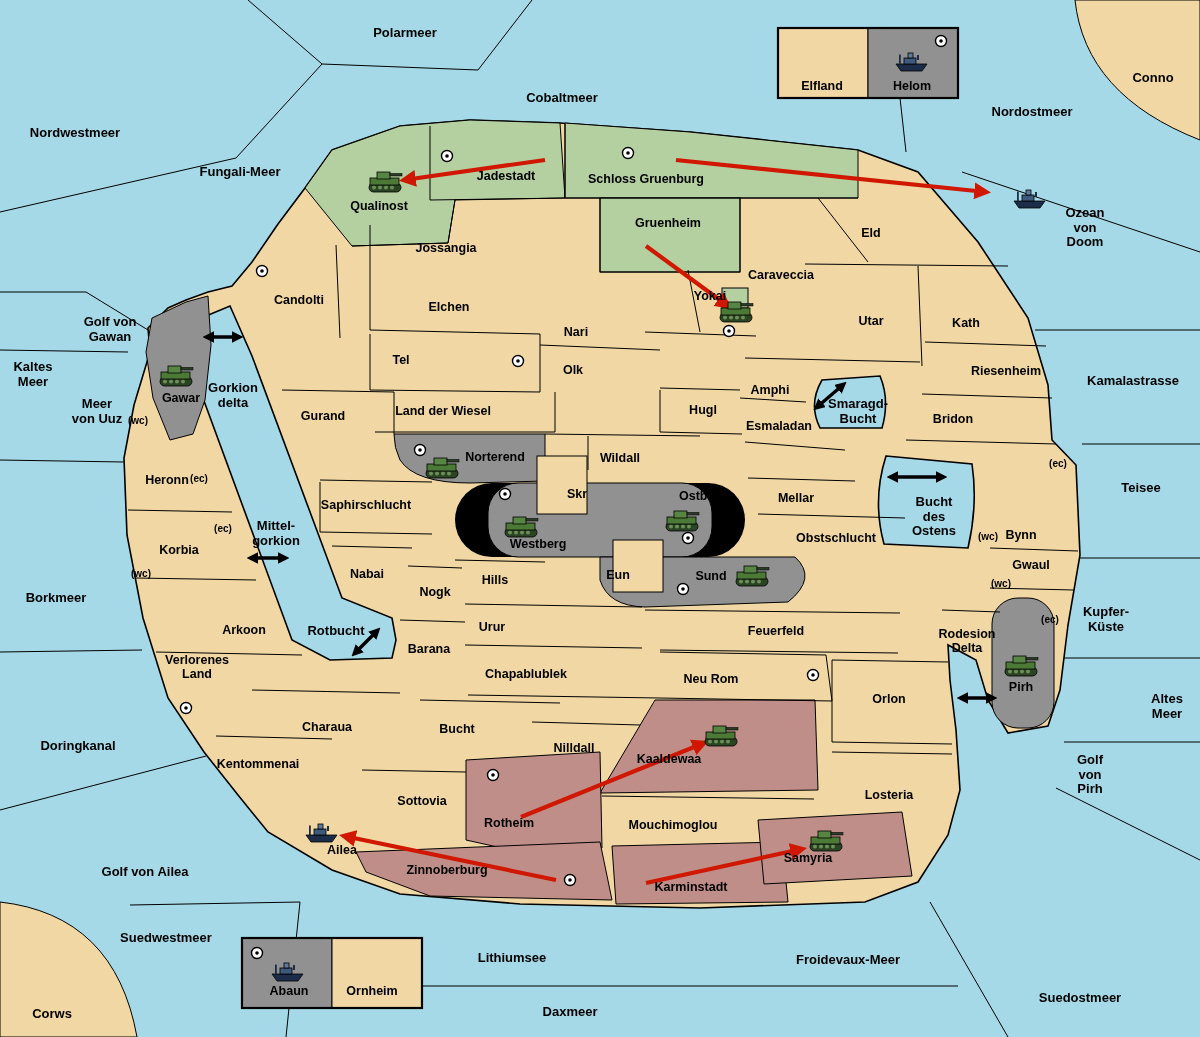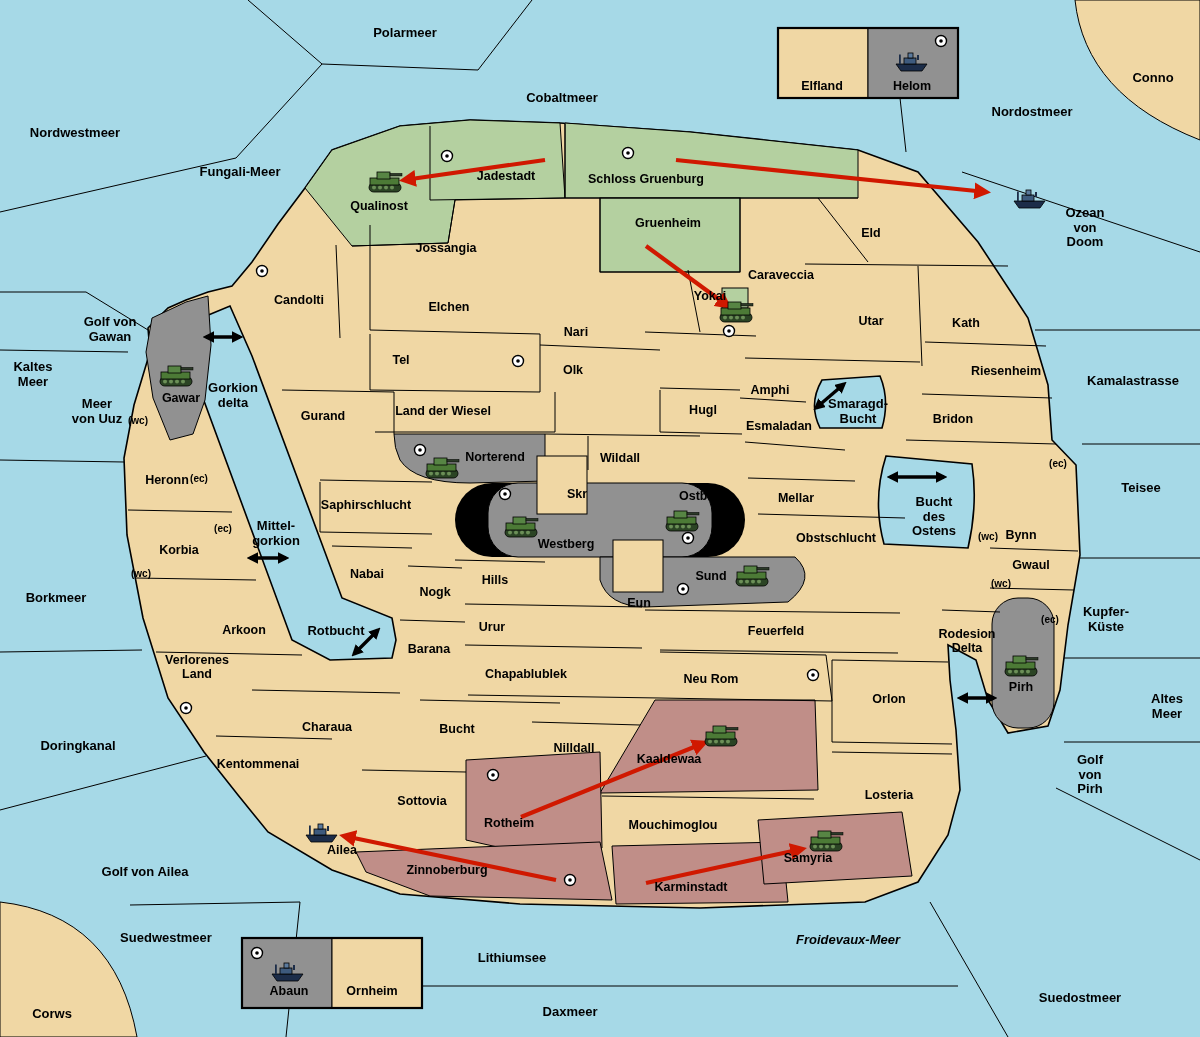--- a/index.html
+++ b/index.html
@@ -321,21 +321,21 @@
       <div class="lbl sea" style="left: 1141px; top: 488px;">Teisee</div>
       <div class="lbl sea" style="left: 56px; top: 598px;">Borkmeer</div>
       <div class="lbl sea" style="left: 1106px; top: 620px;">Kupfer-
 Küste</div>
       <div class="lbl sea" style="left: 1167px; top: 707px;">Altes
 Meer</div>
       <div class="lbl sea" style="left: 1090px; top: 775px;">Golf von Pirh</div>
       <div class="lbl sea" style="left: 78px; top: 746px;">Doringkanal</div>
       <div class="lbl sea" style="left: 145px; top: 872px;">Golf von Ailea</div>
       <div class="lbl sea" style="left: 166px; top: 938px;">Suedwestmeer</div>
-      <div class="lbl sea" style="left: 848px; top: 940px; font-style: italic;">Froidevaux-Meer</div>
+      <div class="lbl sea" style="left: 848px; top: 960px;">Froidevaux-Meer</div>
       <div class="lbl sea" style="left: 512px; top: 958px;">Lithiumsee</div>
       <div class="lbl sea" style="left: 570px; top: 1012px;">Daxmeer</div>
       <div class="lbl sea" style="left: 1080px; top: 998px;">Suedostmeer</div>
       <div class="lbl sea" style="left: 52px; top: 1014px;">Corws</div>
       <div class="lbl sea" style="left: 858px; top: 412px;">Smaragd-
 Bucht</div>
       <div class="lbl sea" style="left: 934px; top: 517px;">Bucht
 des
 Ostens</div>
       <div class="lbl sea" style="left: 276px; top: 534px;">Mittel-
@@ -364,24 +364,24 @@
       <div class="lbl terr" style="left: 1006px; top: 371px;">Riesenheim</div>
       <div class="lbl terr" style="left: 953px; top: 419px; text-align: center;">Bridon</div>
       <div class="lbl terr" style="left: 443px; top: 411px;">Land der Wiesel</div>
       <div class="lbl terr" style="left: 323px; top: 416px;">Gurand</div>
       <div class="lbl terr" style="left: 495px; top: 457px;">Norterend</div>
       <div class="lbl terr" style="left: 620px; top: 458px;">Wildall</div>
       <div class="lbl terr" style="left: 561px; top: 494px; margin-left: 16px;">Skr</div>
       <div class="lbl terr" style="left: 663px; top: 496px; margin-left: 40px;">Ostberg</div>
       <div class="lbl terr" style="left: 796px; top: 498px;">Mellar</div>
       <div class="lbl terr" style="left: 366px; top: 505px;">Saphirschlucht</div>
-      <div class="lbl terr" style="left: 538px; top: 544px; margin-left: 28px;">Westberg</div>
+      <div class="lbl terr" style="left: 538px; top: 544px;">Westberg</div>
       <div class="lbl terr" style="left: 836px; top: 538px;">Obstschlucht</div>
       <div class="lbl terr" style="left: 495px; top: 580px;">Hills</div>
-      <div class="lbl terr" style="left: 639px; top: 575px; margin-top: 28px;">Eun</div>
+      <div class="lbl terr" style="left: 618px; top: 575px;">Eun</div>
       <div class="lbl terr" style="left: 711px; top: 576px;">Sund</div>
       <div class="lbl terr" style="left: 367px; top: 574px;">Nabai</div>
       <div class="lbl terr" style="left: 435px; top: 592px;">Nogk</div>
       <div class="lbl terr" style="left: 492px; top: 627px;">Urur</div>
       <div class="lbl terr" style="left: 776px; top: 631px;">Feuerfeld</div>
       <div class="lbl terr" style="left: 429px; top: 649px;">Barana</div>
       <div class="lbl terr" style="left: 526px; top: 674px;">Chapablublek</div>
       <div class="lbl terr" style="left: 711px; top: 679px;">Neu Rom</div>
       <div class="lbl terr" style="left: 457px; top: 729px;">Bucht</div>
       <div class="lbl terr" style="left: 574px; top: 748px;">Nilldall</div>

